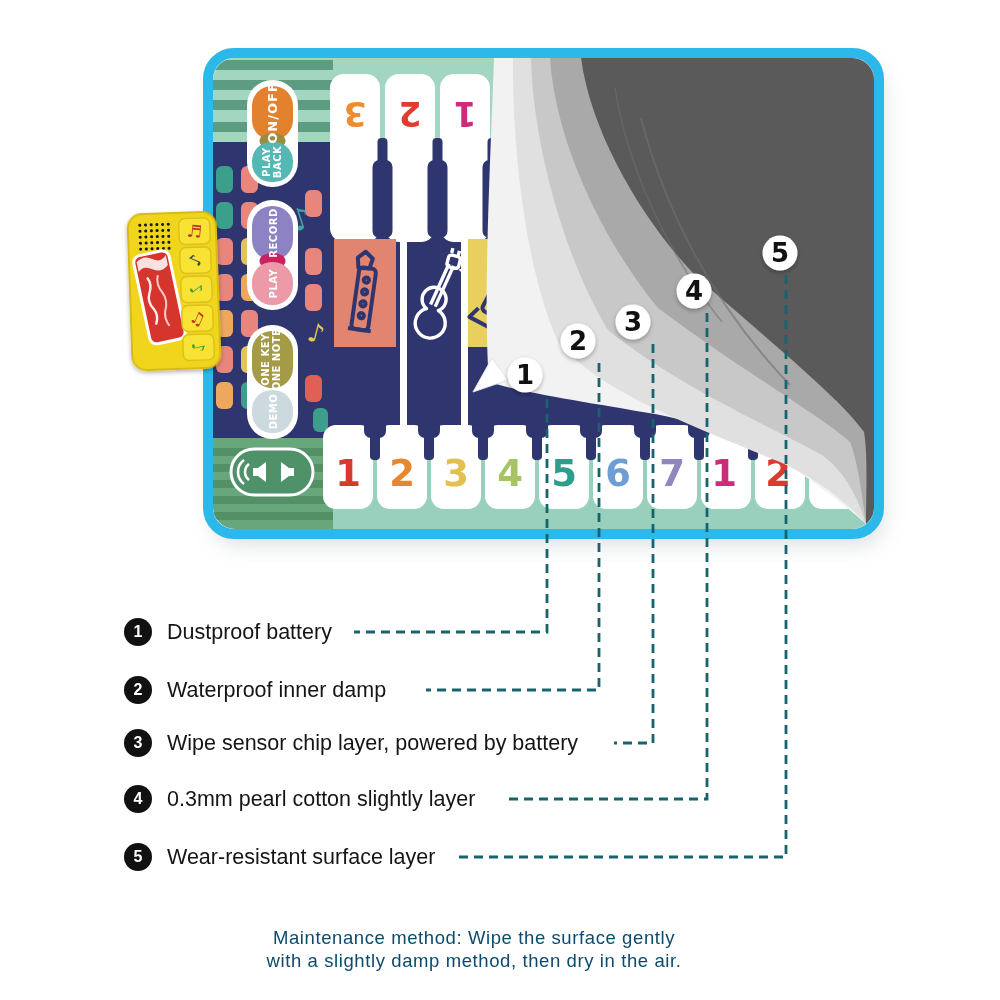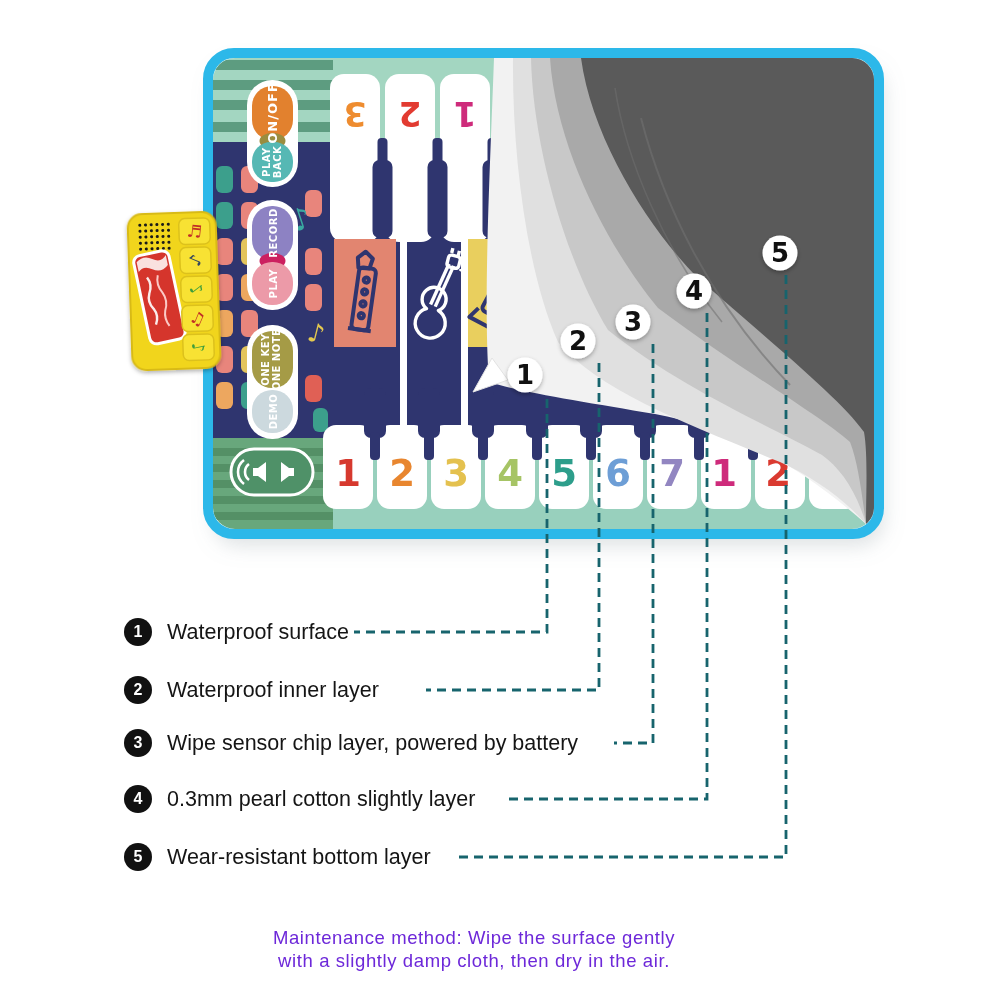--- a/index.html
+++ b/index.html
@@ -13,21 +13,21 @@
   .key-num-top{font-size:33px;font-weight:bold;text-anchor:middle;}
   .callout-num{font-size:26px;font-weight:bold;fill:#111111;text-anchor:middle;}
   .btn-note{font-size:17px;text-anchor:middle;}
   .legend{position:absolute;left:0;top:0;width:1000px;}
   .legend-row{position:absolute;left:124px;display:flex;align-items:center;height:30px;}
   .legend-badge{display:inline-flex;align-items:center;justify-content:center;
       width:28px;height:28px;border-radius:50%;background:#111111;color:#ffffff;
       font-size:16px;font-weight:bold;flex:0 0 28px;}
   .legend-label{margin-left:15px;font-size:21.5px;color:#151515;white-space:nowrap;}
   .maintenance{position:absolute;left:0;top:926px;width:948px;text-align:center;
-      color:#6d28d9;font-size:18.5px;line-height:23px;letter-spacing:0.6px;}
+      color:#0c4a6e;font-size:18.5px;line-height:23px;letter-spacing:0.6px;}
 </style>
 </head>
 <body>
 
 <div class="stage">
 
 <svg width="1000" height="1000" viewBox="0 0 1000 1000">
   <defs>
     <clipPath id="matClip">
           <rect x="213" y="58" width="661" height="471" rx="22"></rect>
@@ -301,38 +301,38 @@
     <g>
       <circle cx="780" cy="253" r="17.5" fill="#ffffff" filter="url(#softShadow)"></circle>
       <text class="callout-num" x="780" y="262">5</text>
     </g>
   </g>
 </svg>
 
   <div class="legend">
     <div class="legend-row" style="top:617px;">
       <span class="legend-badge">1</span>
-      <span class="legend-label">Waterproof surface</span>
+      <span class="legend-label">Dustproof battery</span>
     </div>
     <div class="legend-row" style="top:675px;">
       <span class="legend-badge">2</span>
-      <span class="legend-label">Waterproof inner layer</span>
+      <span class="legend-label">Waterproof inner damp</span>
     </div>
     <div class="legend-row" style="top:728px;">
       <span class="legend-badge">3</span>
       <span class="legend-label">Wipe sensor chip layer, powered by battery</span>
     </div>
     <div class="legend-row" style="top:784px;">
       <span class="legend-badge">4</span>
       <span class="legend-label">0.3mm pearl cotton slightly layer</span>
     </div>
     <div class="legend-row" style="top:842px;">
       <span class="legend-badge">5</span>
-      <span class="legend-label">Wear-resistant bottom layer</span>
+      <span class="legend-label">Wear-resistant surface layer</span>
     </div>
   </div>
 
   <div class="maintenance">
     <div>Maintenance method: Wipe the surface gently</div>
-    <div>with a slightly damp cloth, then dry in the air.</div>
+    <div>with a slightly damp method, then dry in the air.</div>
   </div>
 
 </div>
 
 </body></html>

